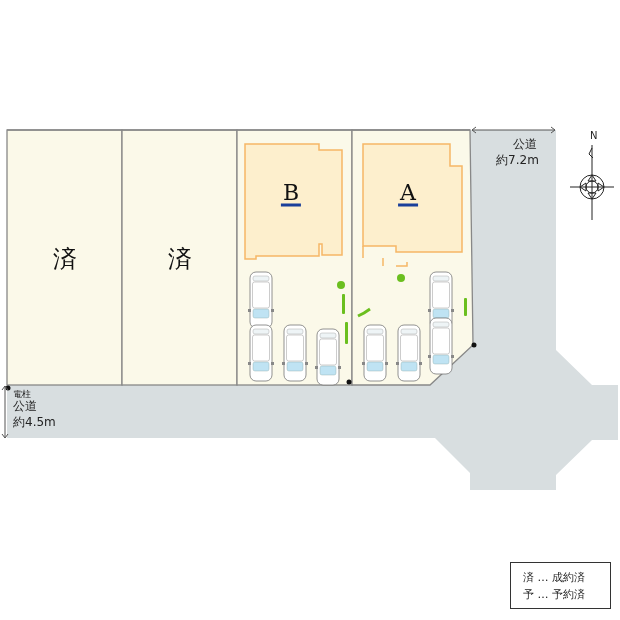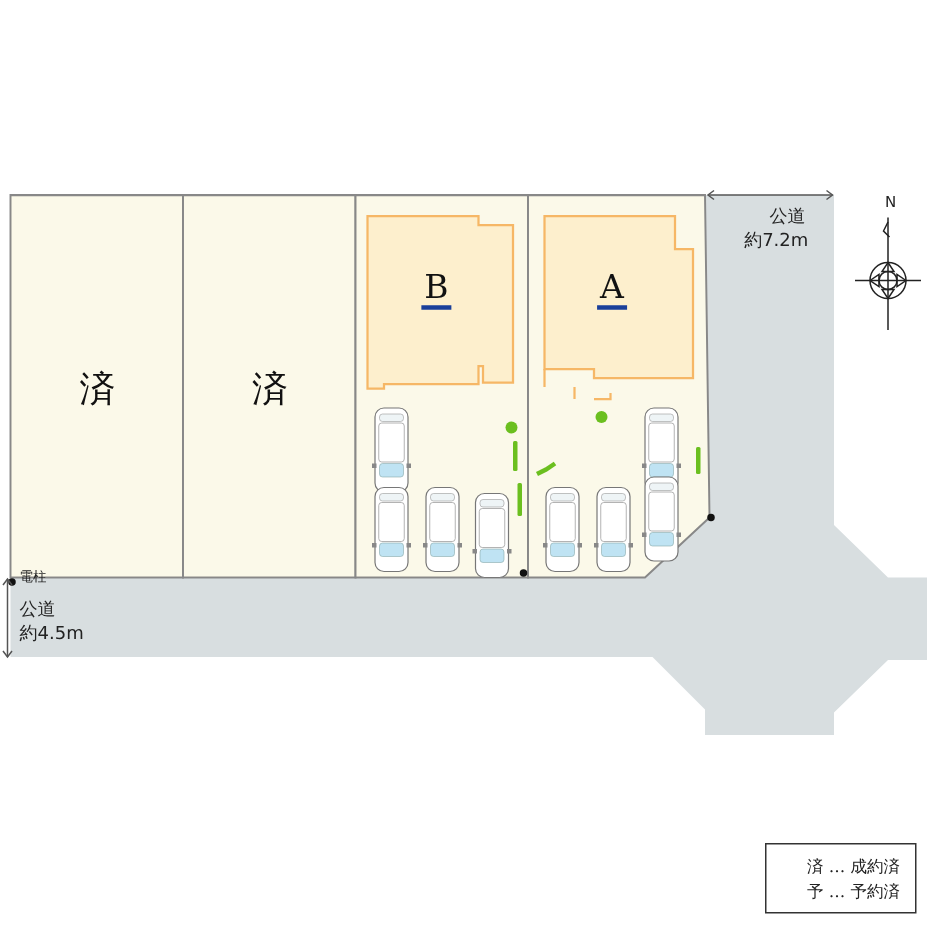--- a/index.html
+++ b/index.html
@@ -9,21 +9,21 @@
   .lot-label { position: absolute; font-family: "DejaVu Serif", "Liberation Serif", serif;
                font-size: 24px; color: #111; transform: translate(-50%, -50%); }
   .house-label { position: absolute; font-family: "DejaVu Serif", "Liberation Serif", serif;
                  font-size: 22px; color: #111; transform: translate(-50%, -50%);
                  border-bottom: 3px solid #1a3f9a; line-height: 22px; padding: 0 2px; }
   .road-label { position: absolute; font-size: 12px; color: #222; line-height: 16px; }
   .small-label { position: absolute; font-size: 9px; color: #222; }
   .legend { position: absolute; left: 510px; top: 562px; width: 101px; height: 47px;
             border: 1px solid #333; background: #fff; box-sizing: border-box;
             font-family: "DejaVu Serif", "Liberation Serif", serif; font-size: 11px;
-            color: #222; padding: 6px 0 0 27px; line-height: 17px; }
+            color: #222; padding: 6px 0 0 12px; line-height: 17px; }
   .compass-n { position: absolute; left: 590px; top: 130px; font-size: 10px; color: #222; }
 </style>
 </head>
 <body>
 
 <svg id="plan" viewBox="0 0 620 620" xmlns="http://www.w3.org/2000/svg">
 
   <g>
     <polygon fill="#d8dee0" points="470,130 556,130 556,350 592,385 618,385 618,440 592,440 556,475 556,490 470,490 470,473 435,438 7,438 7,385 430,385 473,345 470,130"></polygon>
   </g>
@@ -102,21 +102,21 @@
 <div class="lot-label" style="left:65px;top:259px;">済</div>
 <div class="lot-label" style="left:180px;top:259px;">済</div>
 <div class="house-label" style="left:291px;top:194px;">B</div>
 <div class="house-label" style="left:408px;top:194px;">A</div>
 
 <div class="road-label" style="left:500px;top:136px;text-align:center;width:50px;">
   <div>公道</div>
   <div style="margin-left:-15px;">約7.2m</div>
 </div>
 
-<div class="small-label" style="left:13px;top:378px;">電柱</div>
+<div class="small-label" style="left:13px;top:388px;">電柱</div>
 <div class="road-label" style="left:13px;top:398px;">
   <div>公道</div>
   <div>約4.5m</div>
 </div>
 
 <div class="compass-n">N</div>
 
 <div class="legend">
   <div>
     <span>済</span>

